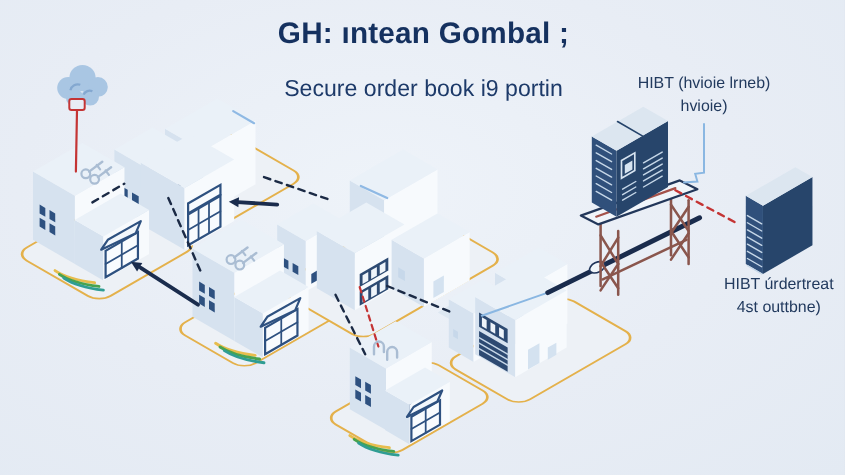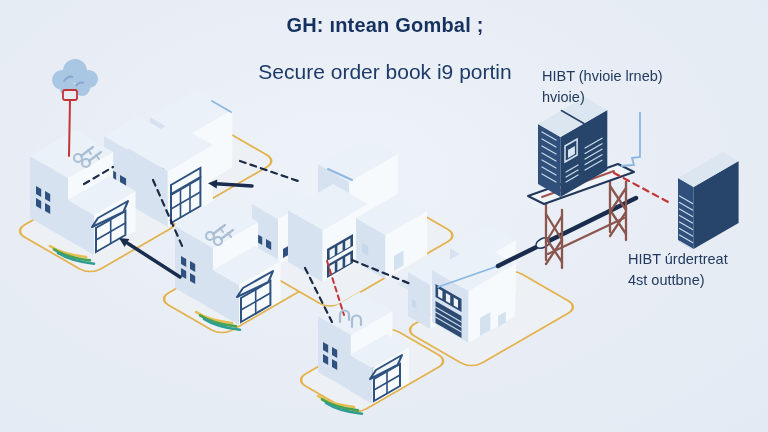--- a/index.html
+++ b/index.html
@@ -1,23 +1,23 @@
 <!DOCTYPE html>
 <html><head>
 <meta charset="utf-8">
 <style>
   html,body{margin:0;padding:0;background:#dfe6ef;}
   .stage{position:relative;width:768px;height:432px;overflow:hidden;
          background:radial-gradient(ellipse at 45% 40%, #eef3f9 0%, #e8edf5 55%, #e3eaf3 100%);
          font-family:"Liberation Sans", sans-serif;}
   .stage svg{position:absolute;left:0;top:0;}
   .title{position:absolute;left:165px;top:13px;width:440px;text-align:center;color:#15315f;line-height:1.28;}
-  .title .t1{font-size:20px;font-weight:700;letter-spacing:.2px;}
+  .title .t1{font-size:27px;font-weight:700;letter-spacing:.2px;}
   .title .t2{font-size:21px;font-weight:400;color:#1d3a69;margin-top:20px;}
-  .lbl{position:absolute;text-align:left;color:#223a5e;font-size:14.5px;line-height:1.42;font-weight:400;}
+  .lbl{position:absolute;text-align:center;color:#223a5e;font-size:14.5px;line-height:1.42;font-weight:400;}
   .lbl-rack{left:542px;top:66px;width:196px;}
   .lbl-tower{left:628px;top:249px;width:160px;}
 </style>
 </head>
 <body>
 
 <div class="stage">
   <svg id="scene-svg" width="768" height="432" viewBox="0 0 768 432">
     <g id="scene">
         <g>

